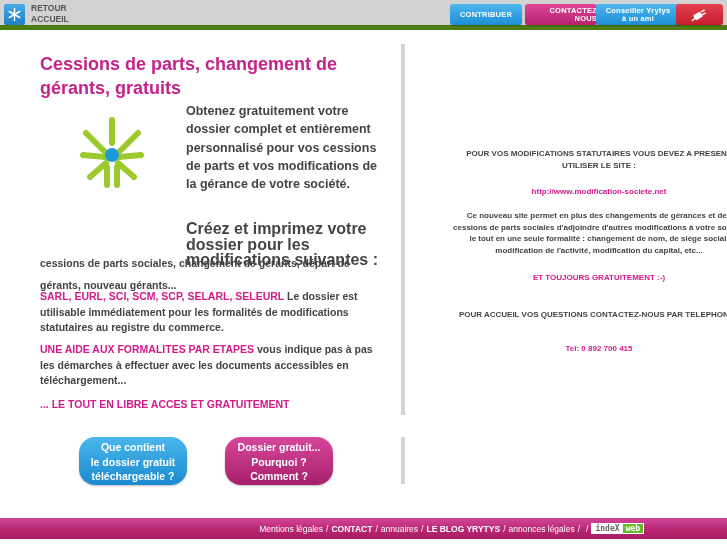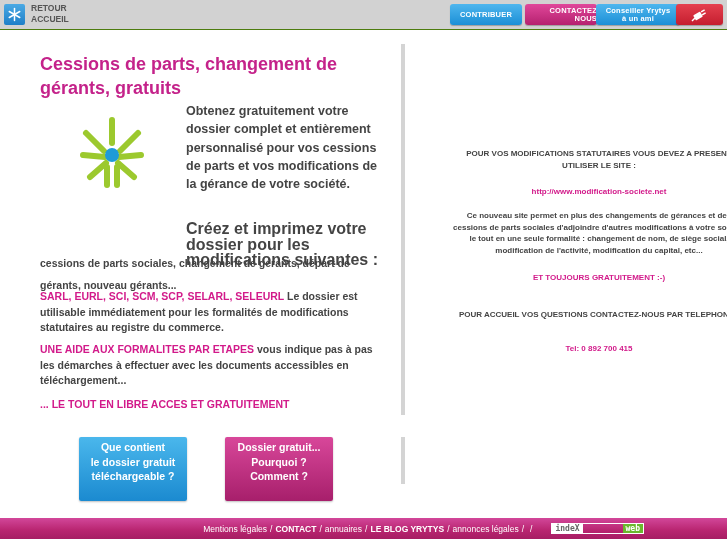--- a/index.html
+++ b/index.html
@@ -1,20 +1,20 @@
 <!DOCTYPE html>
 <html><head>
 <meta charset="utf-8">
 <style>
   * { box-sizing: border-box; margin: 0; padding: 0; }
   html, body { width: 727px; height: 545px; overflow: hidden; background: #ffffff; }
   body { font-family: "Liberation Sans", sans-serif; color: #333; position: relative; }
 
   
-  .topbar { position: absolute; left: 0; top: 0; width: 727px; height: 30px; background: #d2d2d2; border-bottom: 1px solid #4d7c0f; }
+  .topbar { position: absolute; left: 0; top: 0; width: 727px; height: 30px; background: #d2d2d2; border-bottom: 5px solid #4d7c0f; }
   .home { position: absolute; left: 4px; top: 3px; display: flex; align-items: center; cursor: pointer; }
   .home-icon { width: 21px; height: 21px; background: linear-gradient(#4aa9e4, #1e7fc8); border-radius: 2px; display: flex; align-items: center; justify-content: center; }
   .home-label { margin-left: 6px; font-size: 8.5px; font-weight: bold; color: #555; line-height: 11px; }
 
   .tbtn { position: absolute; top: 4px; height: 21px; border-radius: 3px; color: #fff; font-weight: bold; font-size: 7.5px; display: flex; align-items: center; justify-content: center; text-align: right; line-height: 8px; letter-spacing: 0.2px; cursor: pointer; box-shadow: 0 1px 1px rgba(0,0,0,0.25); }
   .tbtn-blue { background: linear-gradient(#4fb6ee, #1b8fd6); }
   .tbtn-pink { background: linear-gradient(#e0479a, #b5216f); }
   .tbtn-red { background: linear-gradient(#e5404f, #c41e2e); }
   #btn-contribuer { left: 450px; width: 72px; }
   #btn-contact { left: 525px; width: 72px; }
@@ -27,21 +27,21 @@
   .logo-text { position: absolute; left: 4px; top: 73px; font-size: 26px; font-weight: bold; color: #1e9bd7; letter-spacing: 0.5px; }
   .intro { position: absolute; left: 186px; top: 102px; width: 200px; font-size: 12.5px; line-height: 18.3px; font-weight: bold; color: #444; }
   .create { position: absolute; left: 186px; top: 221px; width: 200px; font-size: 16px; line-height: 15.5px; font-weight: bold; color: #444; }
   .create2 { position: absolute; left: 40px; top: 252px; width: 345px; font-size: 10.5px; line-height: 22px; font-weight: bold; color: #444; }
   .para { position: absolute; left: 40px; width: 345px; font-size: 10.5px; line-height: 15.5px; font-weight: bold; color: #444; }
   .pink { color: #d21a8a; }
   #p1 { top: 289px; }
   #p2 { top: 342px; }
   #p3 { top: 397px; }
 
-  .bigbtn { position: absolute; top: 437px; width: 108px; height: 64px; border-radius: 2px; color: #fff; font-size: 10.5px; font-weight: bold; line-height: 14.5px; text-align: center; padding-top: 3px; cursor: pointer; box-shadow: 0 1px 2px rgba(0,0,0,0.25); }
+  .bigbtn { position: absolute; top: 437px; width: 108px; height: 48px; border-radius: 16px; color: #fff; font-size: 10.5px; font-weight: bold; line-height: 14.5px; text-align: center; padding-top: 3px; cursor: pointer; box-shadow: 0 1px 2px rgba(0,0,0,0.25); }
   .bigbtn-blue { left: 79px; background: linear-gradient(#4ab7ec, #1b8ad0); }
   .bigbtn-pink { left: 225px; background: linear-gradient(#d8479a, #a71f6b); }
 
   
   .vdiv { position: absolute; left: 401px; width: 4px; background: #d4d4d4; }
   #vdiv1 { top: 44px; height: 371px; }
   #vdiv2 { top: 437px; height: 47px; }
 
   
   .right { position: absolute; left: 415px; width: 292px; text-align: center; font-size: 8px; line-height: 11.5px; font-weight: bold; color: #444; margin-left: 38px; }
@@ -50,21 +50,21 @@
   #r3 { top: 210px; }
   #r4 { top: 272px; color: #d21a8a; }
   #r5 { top: 309px; }
   #r6 { top: 343px; color: #d21a8a; }
 
   
   .footer { position: absolute; left: 0; top: 518px; width: 727px; height: 21px; background: linear-gradient(#d2479a, #b8246f 60%, #a61d63); display: flex; align-items: center; justify-content: flex-end; padding-right: 83px; font-size: 8.5px; color: #fff; white-space: nowrap; }
   .footer a { color: #fff; text-decoration: none; cursor: pointer; }
   .footer .b { font-weight: bold; }
   .footer .sep { margin: 0 3px; }
-  .indexweb { display: inline-flex; margin-left: 16px; border: 1px solid #fff; font-size: 8px; font-weight: bold; height: 11px; align-items: center; cursor: pointer; gap: 40px; }
+  .indexweb { display: inline-flex; margin-left: 0; border: 1px solid #fff; font-size: 8px; font-weight: bold; height: 11px; align-items: center; cursor: pointer; }
   .indexweb .iw1 { background: #fff; color: #666; padding: 0 3px; height: 100%; line-height: 10px; font-family: "DejaVu Sans Mono", monospace; }
   .indexweb .iw2 { background: #6bb82d; color: #fff; padding: 0 3px; height: 100%; line-height: 10px; font-family: "DejaVu Sans Mono", monospace; }
 </style>
 </head>
 <body>
 
 <div class="topbar">
   <div class="home">
     <div class="home-icon">
       <svg width="15" height="15" viewBox="0 0 20 20">

